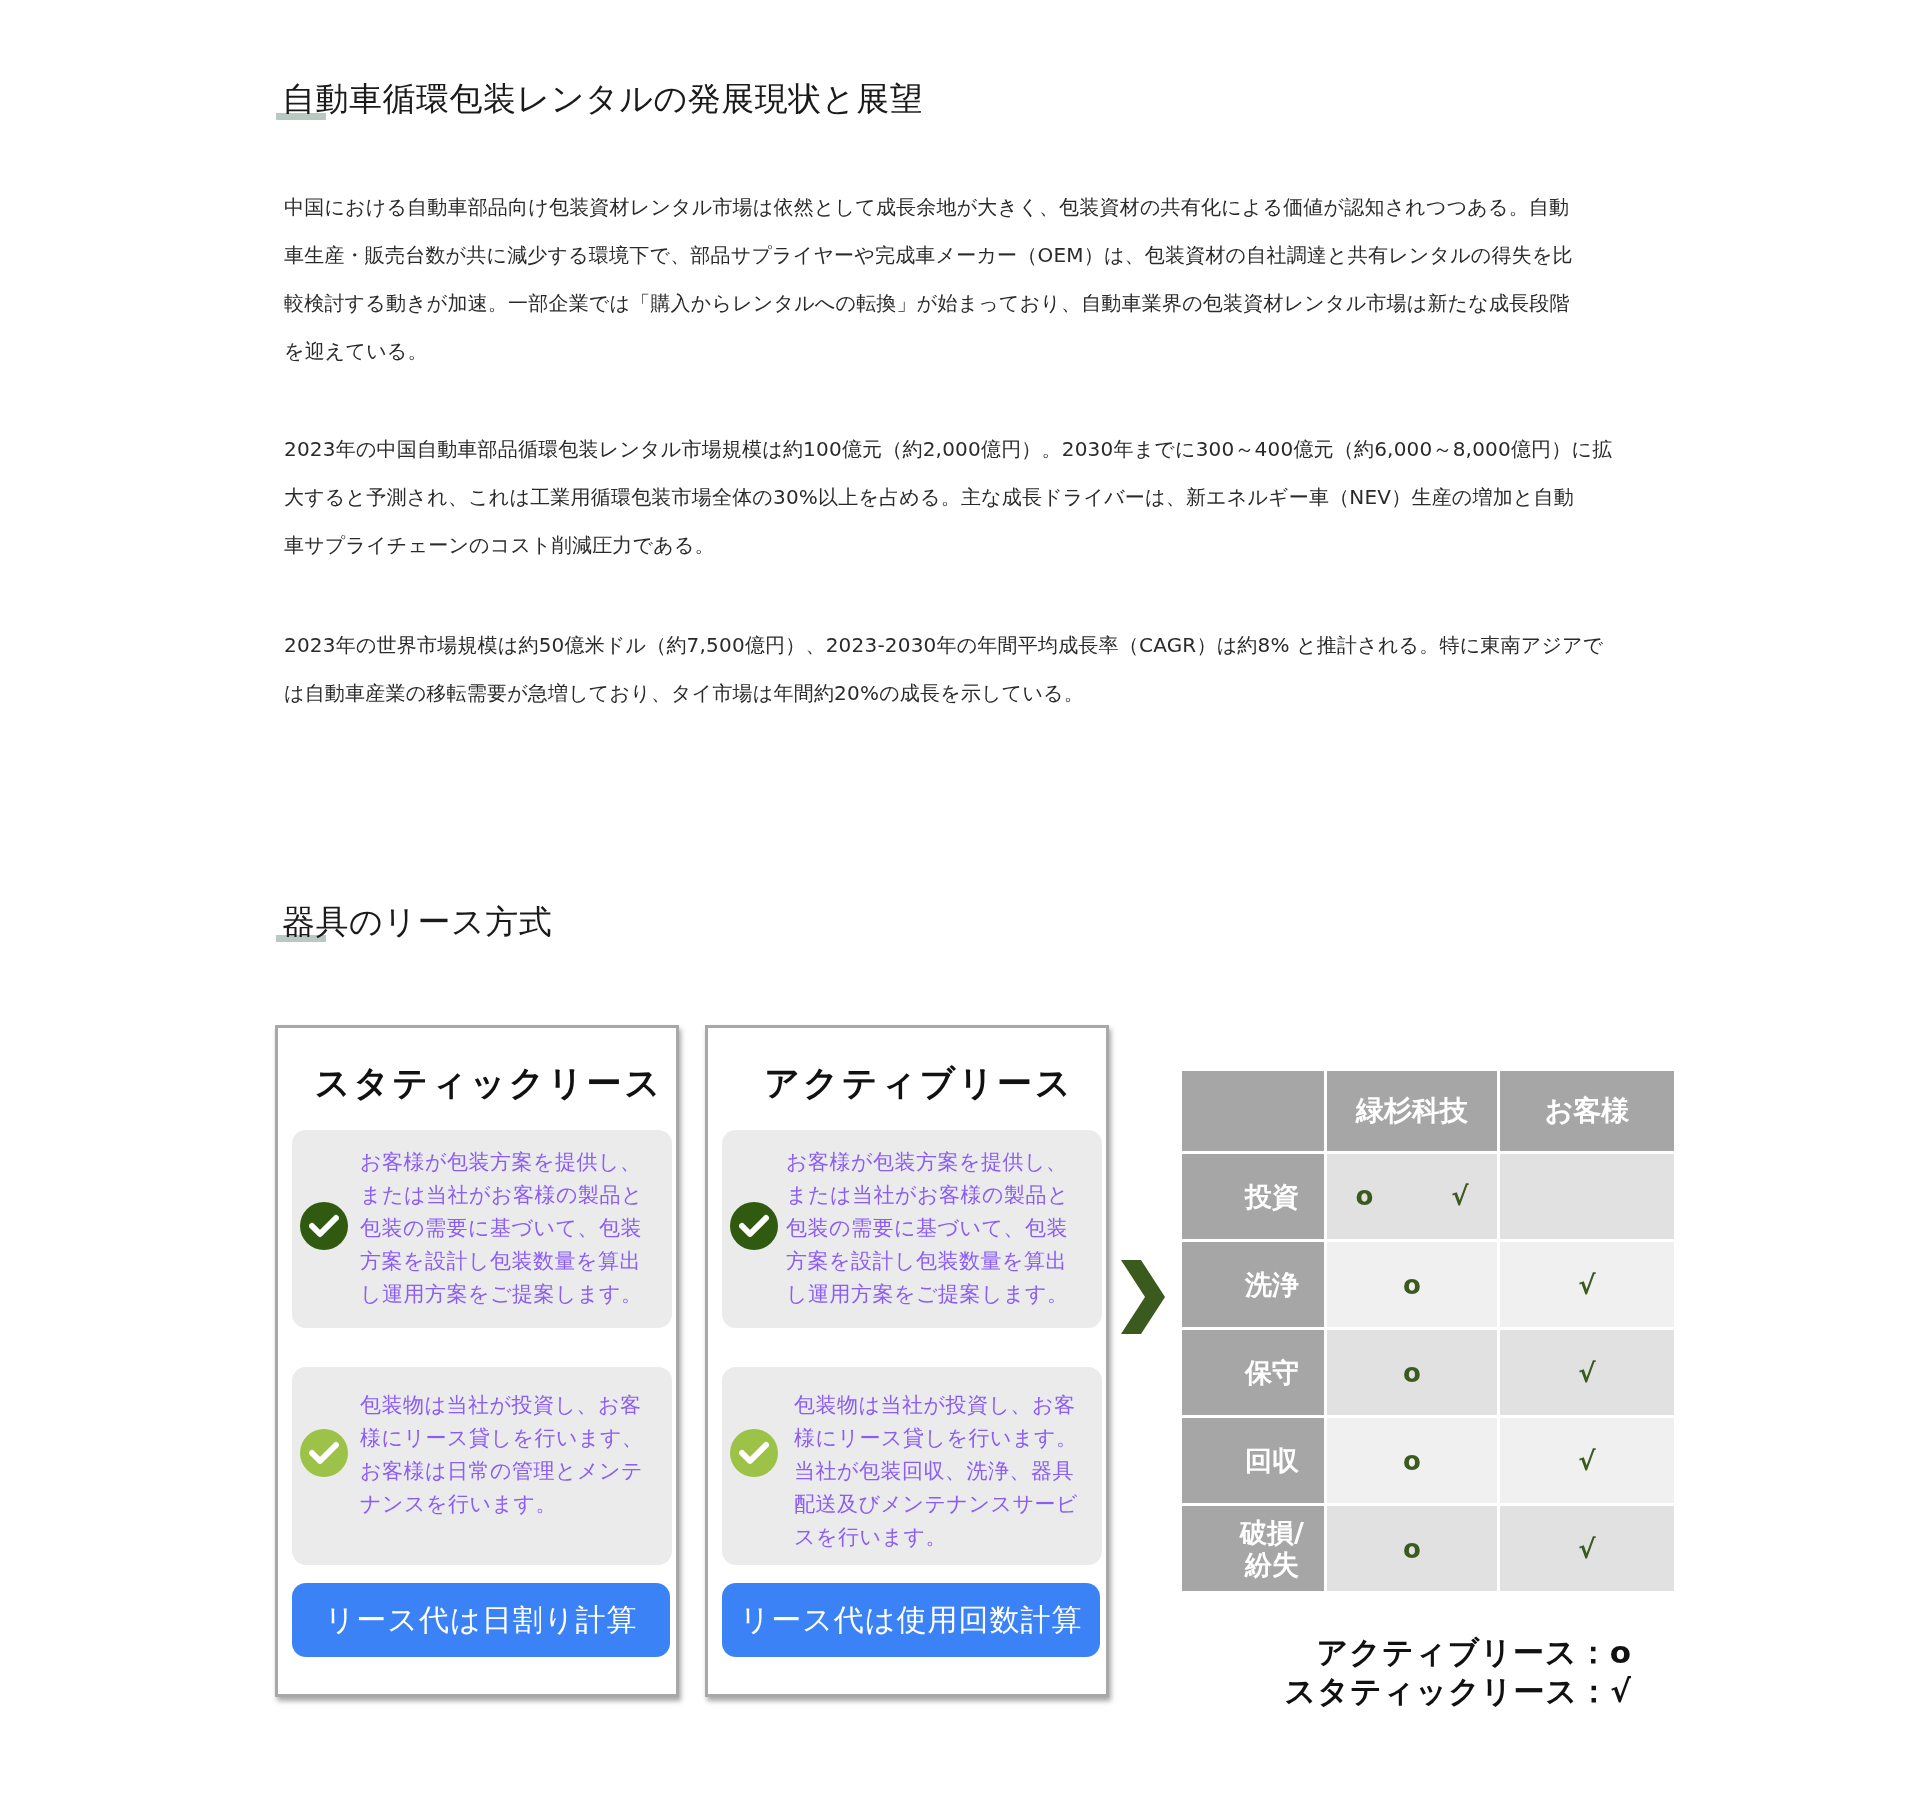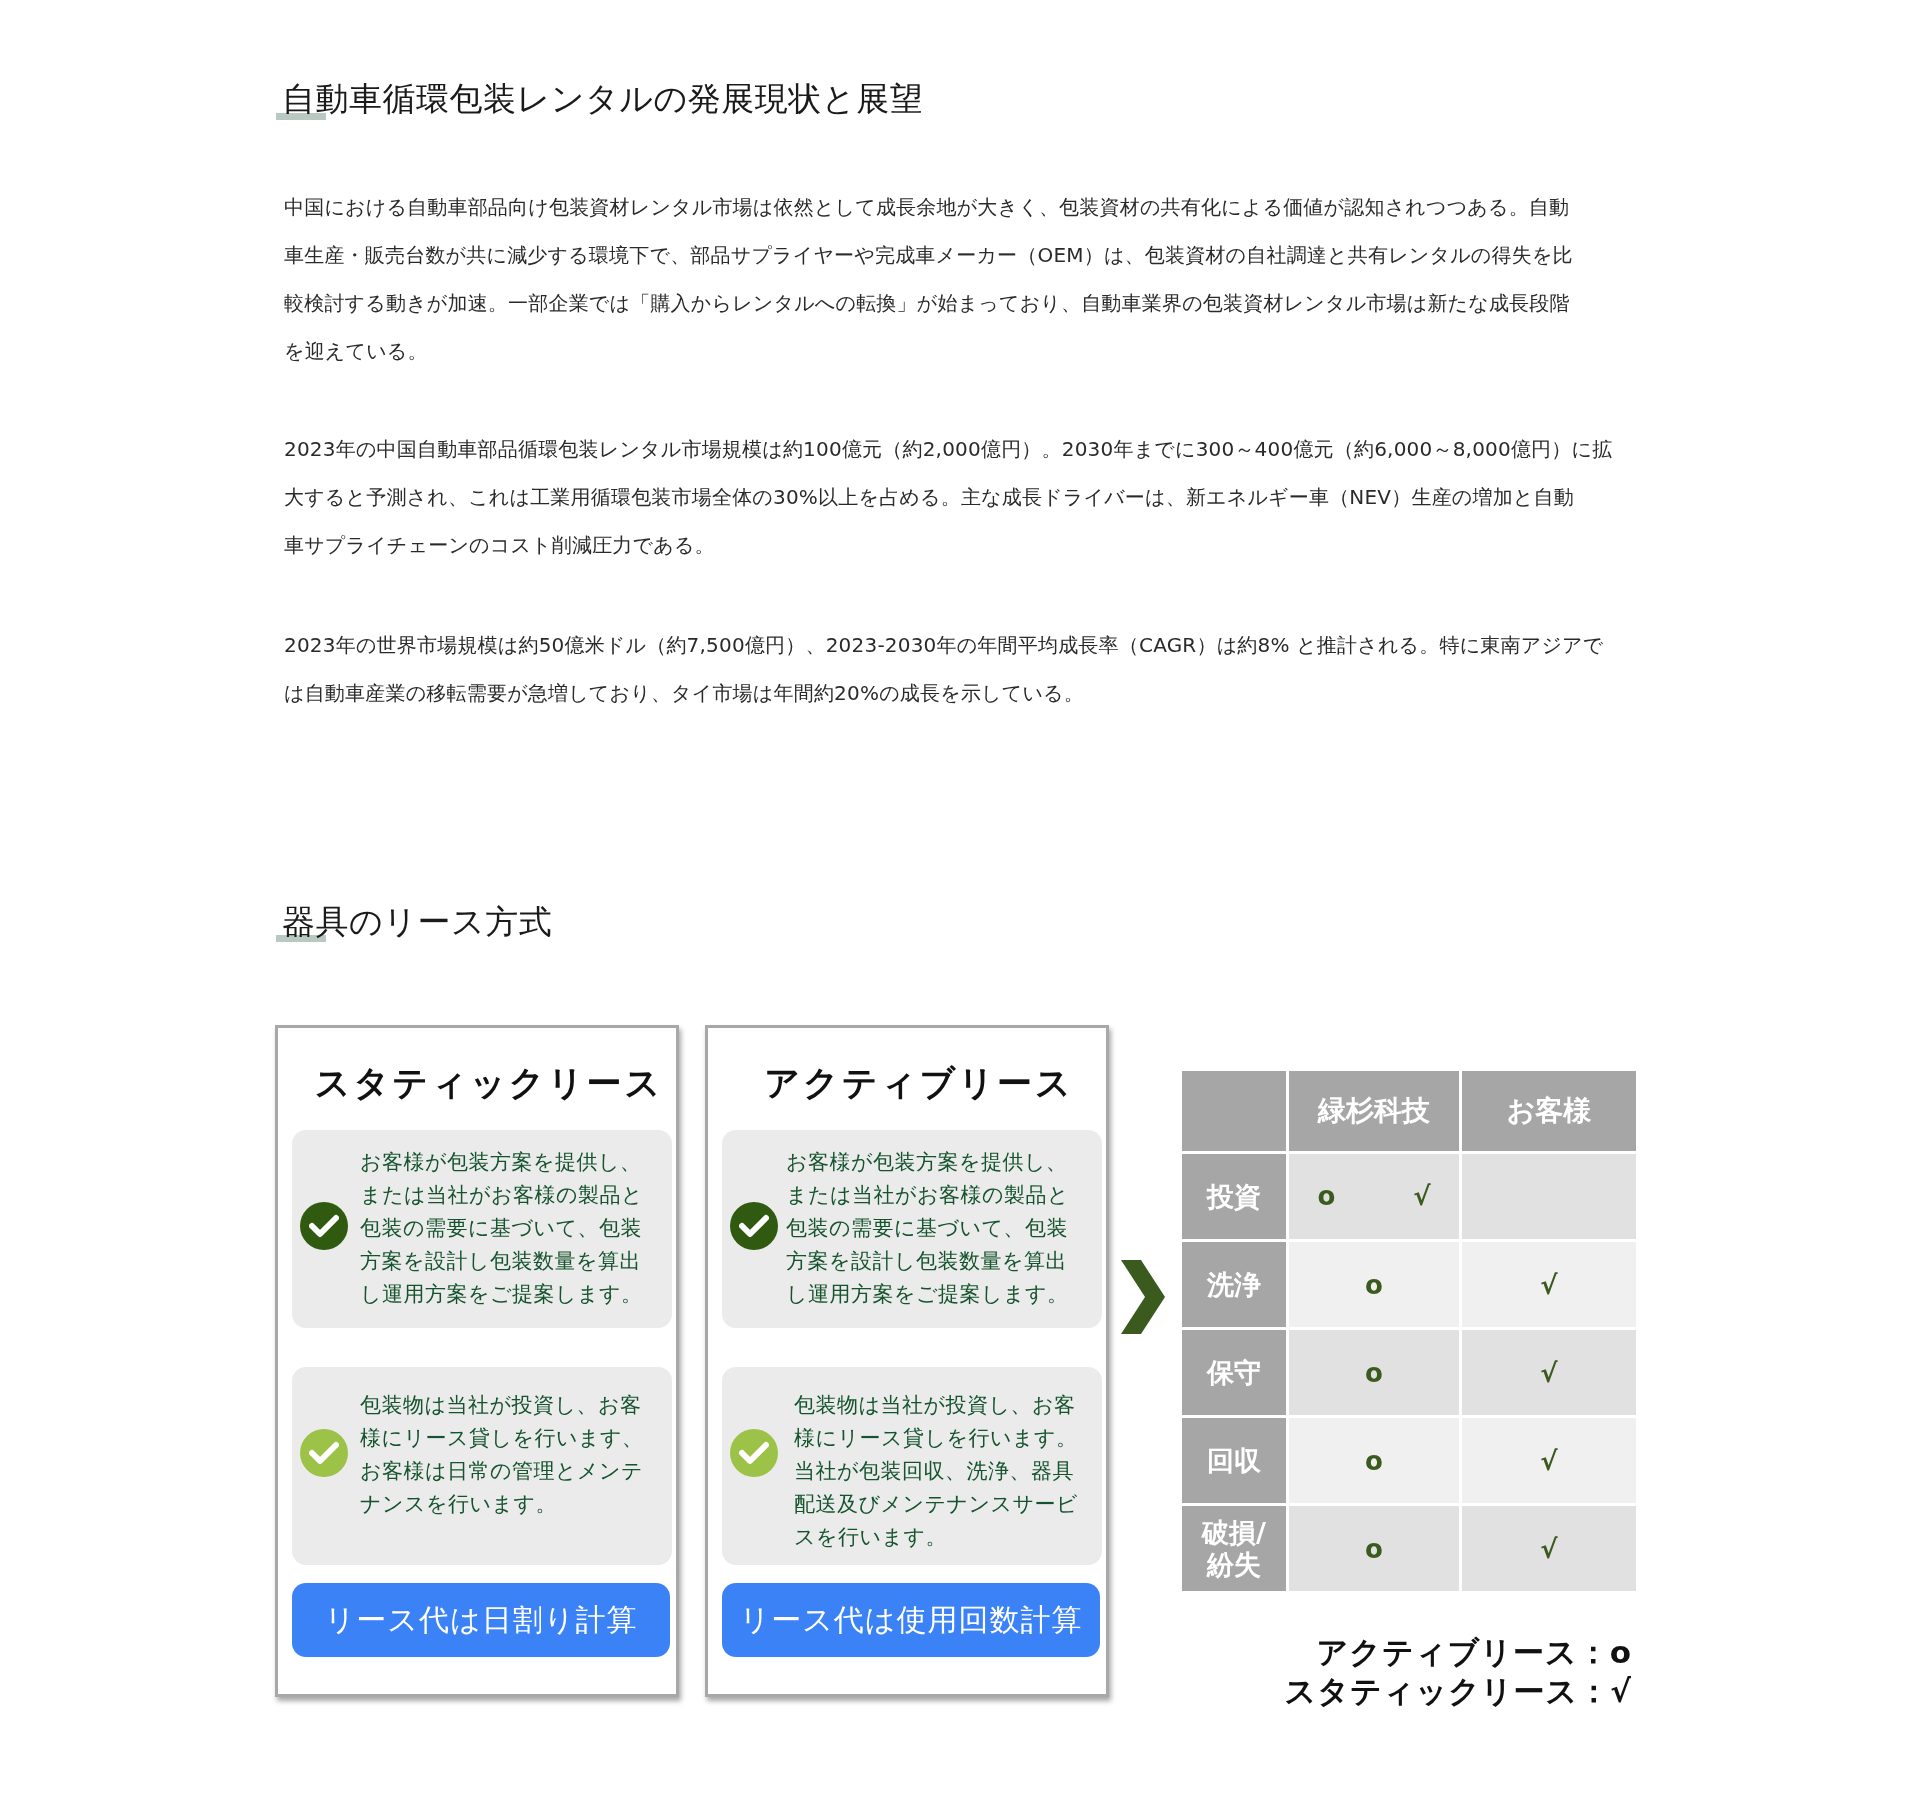--- a/index.html
+++ b/index.html
@@ -35,21 +35,21 @@
   .feature {
     position: absolute; left: 14px; width: 380px; background: #ebebeb;
     border-radius: 14px; box-sizing: border-box;
   }
   .feature .icon {
     position: absolute; left: 8px; width: 48px; height: 48px; border-radius: 50%;
     display: flex; align-items: center; justify-content: center;
   }
   .feature .text {
     position: absolute; left: 68px; right: 14px; font-size: 21px; line-height: 33px;
-    color: #14532d; letter-spacing: 0.5px;
+    color: #8b5cf6; letter-spacing: 0.5px;
   }
   .fee-button {
     position: absolute; left: 14px; width: 378px; height: 74px; top: 555px;
     background: #3b82f6; border-radius: 14px; color: #fff; font-size: 30px;
     display: flex; align-items: center; justify-content: center; letter-spacing: 1px;
   }
 
   
   .chevron { position: absolute; left: 1121px; top: 1260px; width: 44px; height: 74px; }
 
@@ -58,20 +58,21 @@
     position: absolute; left: 1182px; top: 1071px; border-collapse: separate;
     border-spacing: 3px; margin: -3px;
   }
   .resp-table td, .resp-table th { padding: 0; text-align: center; vertical-align: middle; }
   .resp-table th.hdr {
     background: #a6a6a6; color: #fff; font-size: 28px; font-weight: bold; height: 80px;
   }
   .resp-table td.rowhdr {
     background: #a6a6a6; color: #fff; font-size: 27px; font-weight: bold; width: 104px;
     line-height: 32px;
+    padding-left: 38px;
   }
   .resp-table td.cell { font-size: 26px; font-weight: bold; color: #3b5a1e; height: 85px; }
   .row-a td.cell { background: #e1e1e1; }
   .row-b td.cell { background: #f0f0f0; }
   .legend {
     position: absolute; right: 288px; font-size: 31px; font-weight: bold; color: #111;
     text-align: right; letter-spacing: 1px; white-space: nowrap;
   }
 </style>
 </head>

